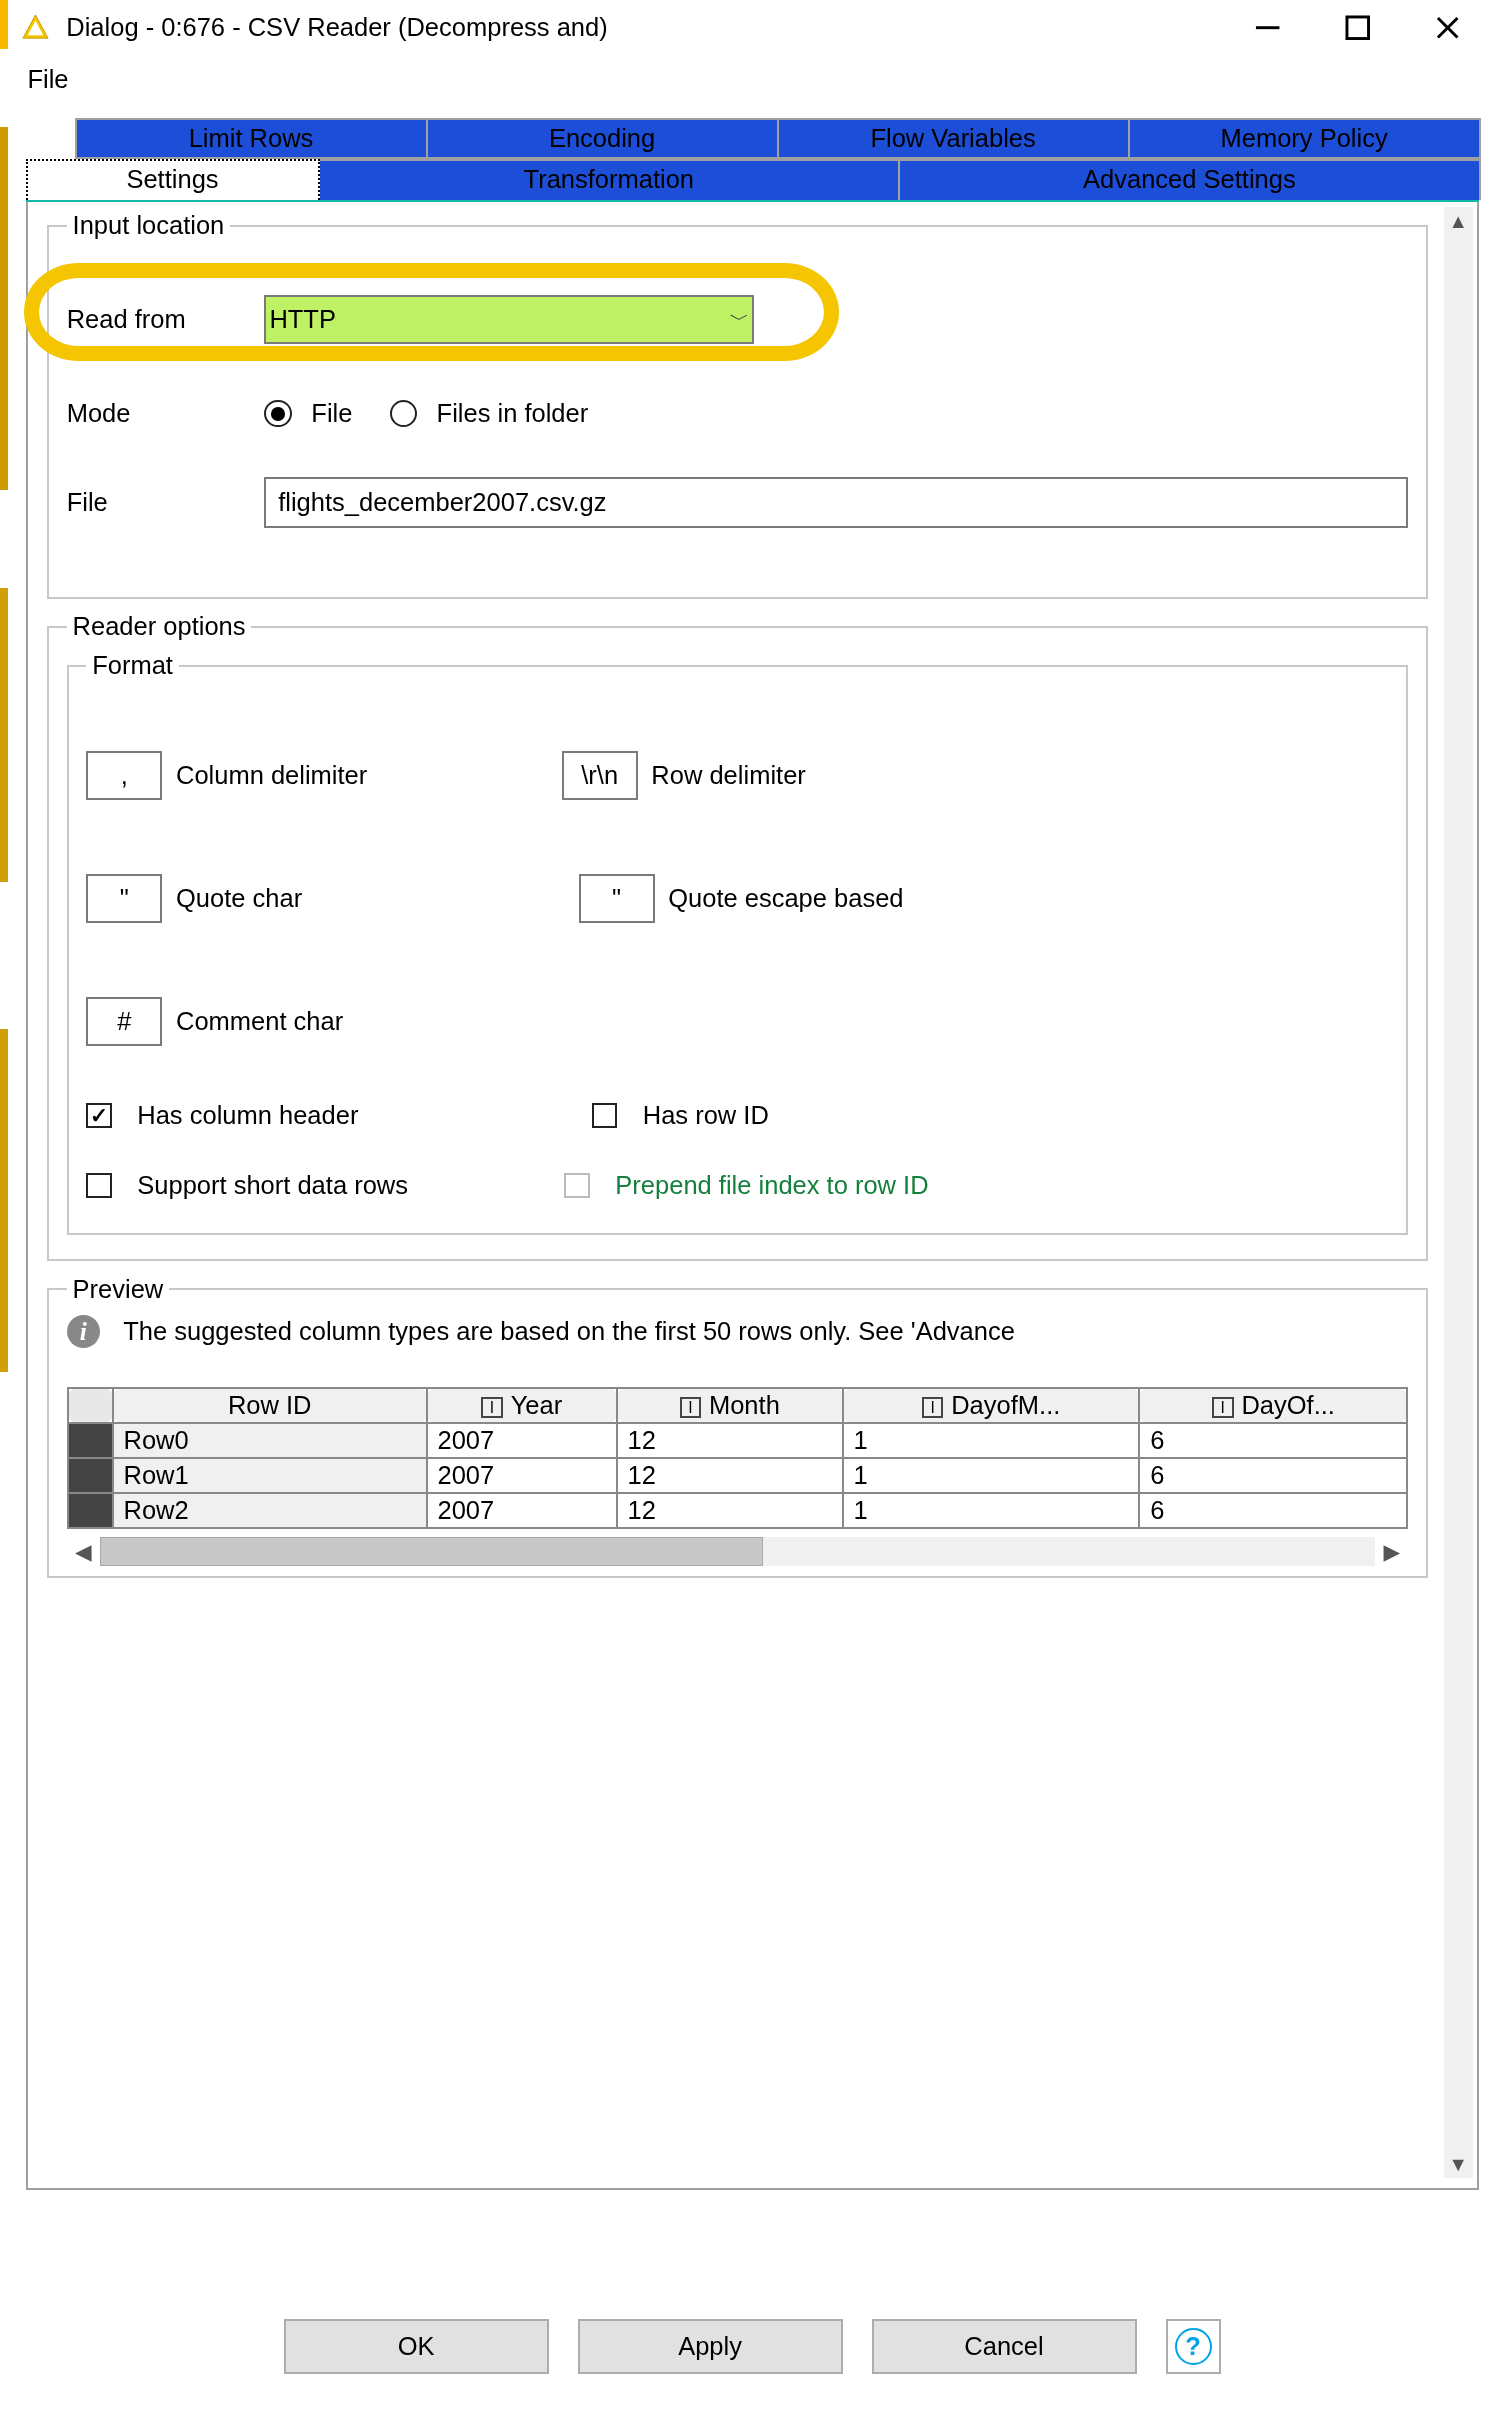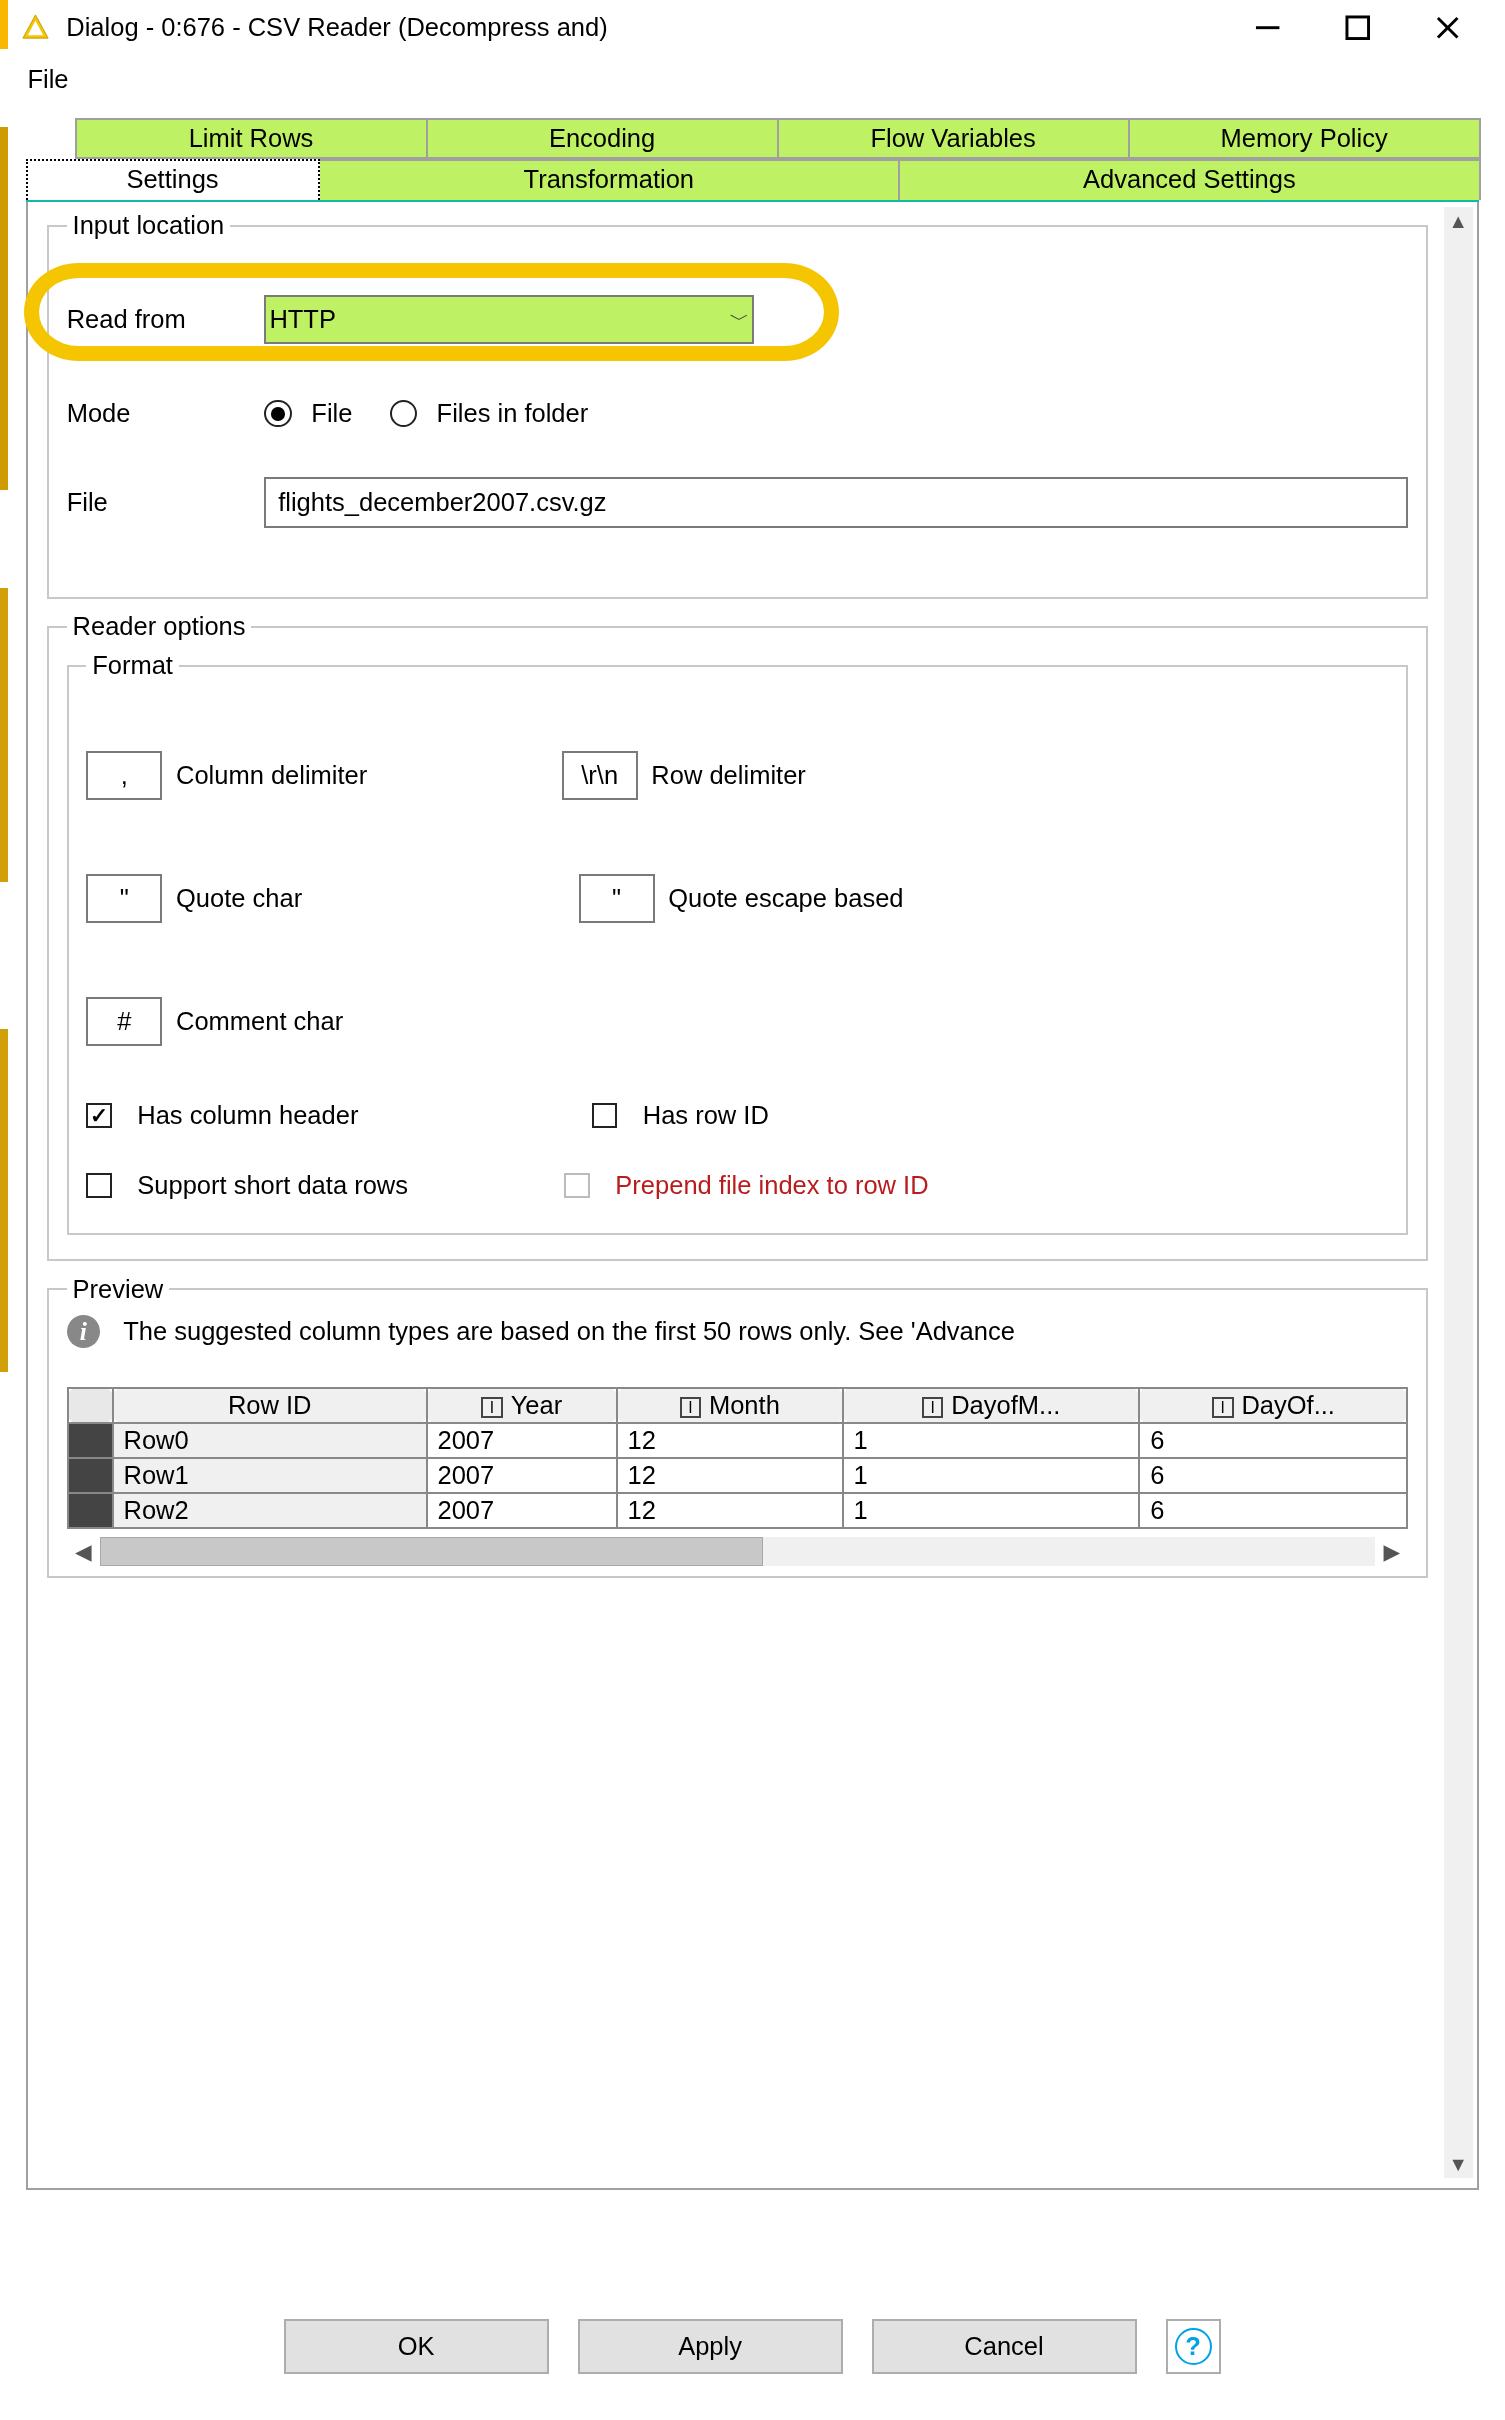--- a/index.html
+++ b/index.html
@@ -59,21 +59,21 @@
       border-bottom: 2px solid #14b8a6;
     }
     .tabs-row1 {
       display:flex;
       width: 100%;
       padding-left: 49px;
     }
     .tab {
       border: 2px solid #a0a0a0;
       border-bottom: none;
-      background: #bef264;
+      background: #1d4ed8;
       margin-right: -2px;
       padding: 3.9px 17.6px;
       text-align:center;
       font-size: 25.5px;
       cursor: default;
       position: relative;
     }
     .tabs-row1 .tab {
       border-bottom: 2px solid #a0a0a0;
       flex: 1 1 0;
@@ -365,21 +365,21 @@
           <span style="flex:0 0 206px"></span>
           <span class="chk"></span>
           <span>Has row ID</span>
         </div>
 
         <div class="row" style="margin-top:41px">
           <span class="chk"></span>
           <span>Support short data rows</span>
           <span style="flex:0 0 129px"></span>
           <span class="chk disabled"></span>
-          <span style="color:#b91c1c">Prepend file index to row ID</span>
+          <span style="color:#15803d">Prepend file index to row ID</span>
         </div>
         <div style="height:9.8px"></div>
       </fieldset>
     </fieldset>
 
     <fieldset class="preview-fs">
       <legend>Preview</legend>
 
       <div class="row" style="margin-top:5.9px">
         <span class="info-icon">i</span>

